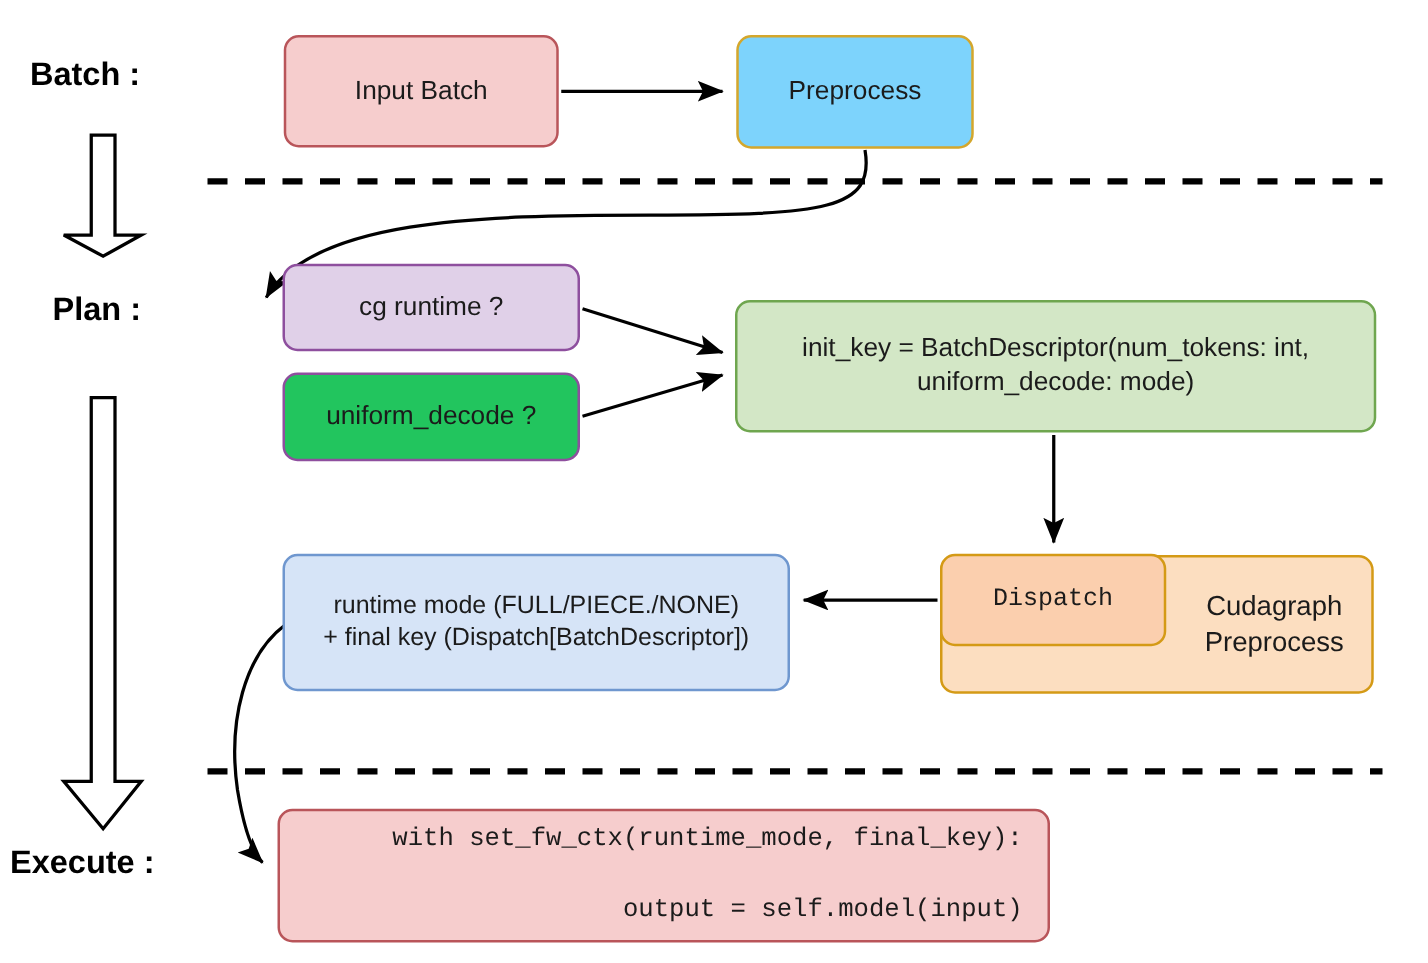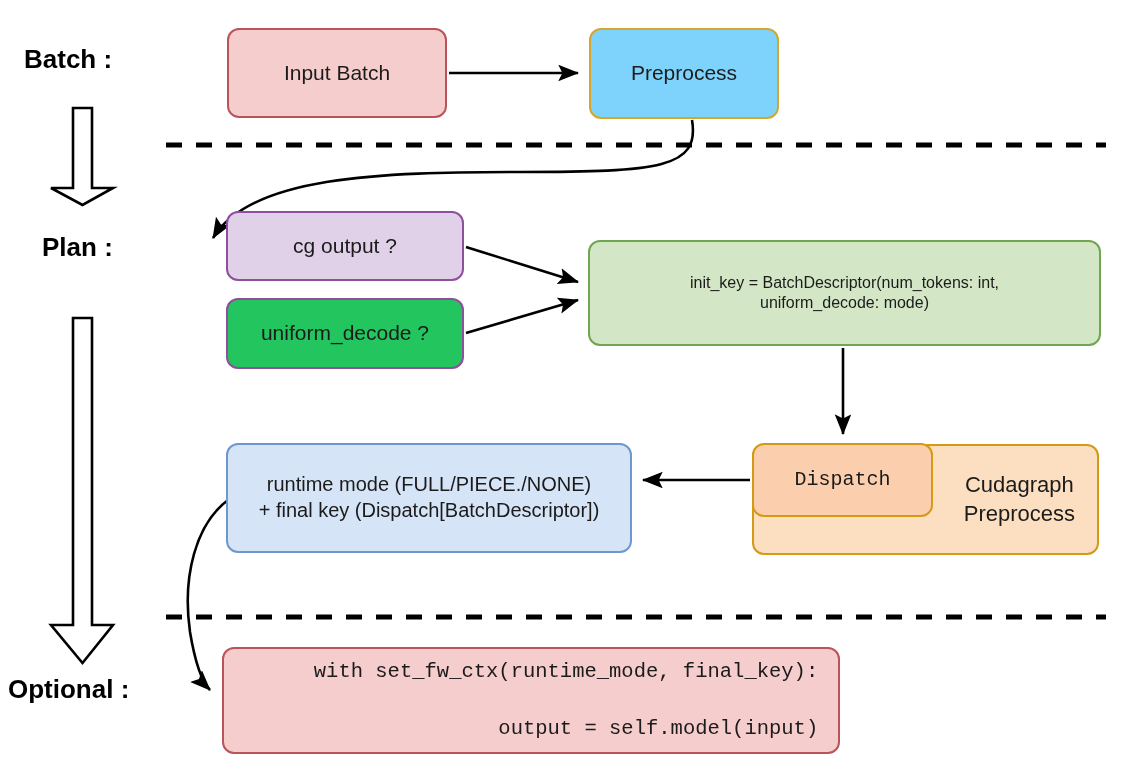--- a/index.html
+++ b/index.html
@@ -67,21 +67,21 @@
     left: 226px; top: 211px; width: 238px; height: 70px;
     background: #e0d0e8; border-color: #8e4f9e;
   }
   .n-uniform-decode {
     left: 226px; top: 298px; width: 238px; height: 71px;
     background: #22c55e; border-color: #8e4f9e;
   }
   .n-init-key {
     left: 588px; top: 240px; width: 513px; height: 106px;
     background: #d3e7c6; border-color: #6fa64f;
-    font-size: 16px;
+    font-size: 21px;
   }
   .n-dispatcher-outer {
     left: 752px; top: 444px; width: 347px; height: 111px;
     background: #fcdec0; border-color: #d49a16;
     align-items: center; justify-content: flex-end;
     padding-right: 22px;
     font-size: 22px;
   }
   .n-dispatch-inner {
     left: 752px; top: 443px; width: 181px; height: 74px;
@@ -99,21 +99,21 @@
     background: #f6cdcd; border-color: #b9555a;
   }
 </style>
 </head>
 <body>
 
 <div id="stage">
 
   <div class="stage-label" style="left:24px; top:44px;">Batch :</div>
   <div class="stage-label" style="left:42px; top:232px;">Plan :</div>
-  <div class="stage-label" style="left:8px; top:674px;">Optional :</div>
+  <div class="stage-label" style="left:8px; top:674px;">Execute :</div>
 
   <svg id="edges" viewBox="0 0 1142 770">
     <defs>
       <marker id="ah" markerWidth="9" markerHeight="9" refX="7.6" refY="3.2" orient="auto" markerUnits="strokeWidth">
         <path d="M0,0 L8,3.2 L0,6.4 L1.6,3.2 z" fill="#000"></path>
       </marker>
     </defs>
 
     <line x1="166" y1="145" x2="1106" y2="145" stroke="#000" stroke-width="5" stroke-dasharray="16 14"></line>
     <line x1="166" y1="617" x2="1106" y2="617" stroke="#000" stroke-width="5" stroke-dasharray="16 14"></line>
@@ -134,21 +134,21 @@
 
     <line x1="750" y1="480" x2="643" y2="480" stroke="#000" stroke-width="2.6" marker-end="url(#ah)"></line>
 
     <path d="M 228,500 C 196,524 182,576 190,632 C 196,668 204,684 210,690" fill="none" stroke="#000" stroke-width="2.6" marker-end="url(#ah)"></path>
   </svg>
 
   <div class="node n-input-batch">Input Batch</div>
 
   <div class="node n-preprocess">Preprocess</div>
 
-  <div class="node n-cg-padding">cg output ?</div>
+  <div class="node n-cg-padding">cg runtime ?</div>
 
   <div class="node n-uniform-decode">uniform_decode ?</div>
 
   <div class="node n-init-key">
     <span>
       <span>init_key = BatchDescriptor(num_tokens: int,</span><br>
       <span>uniform_decode: mode)</span>
     </span>
   </div>
 

